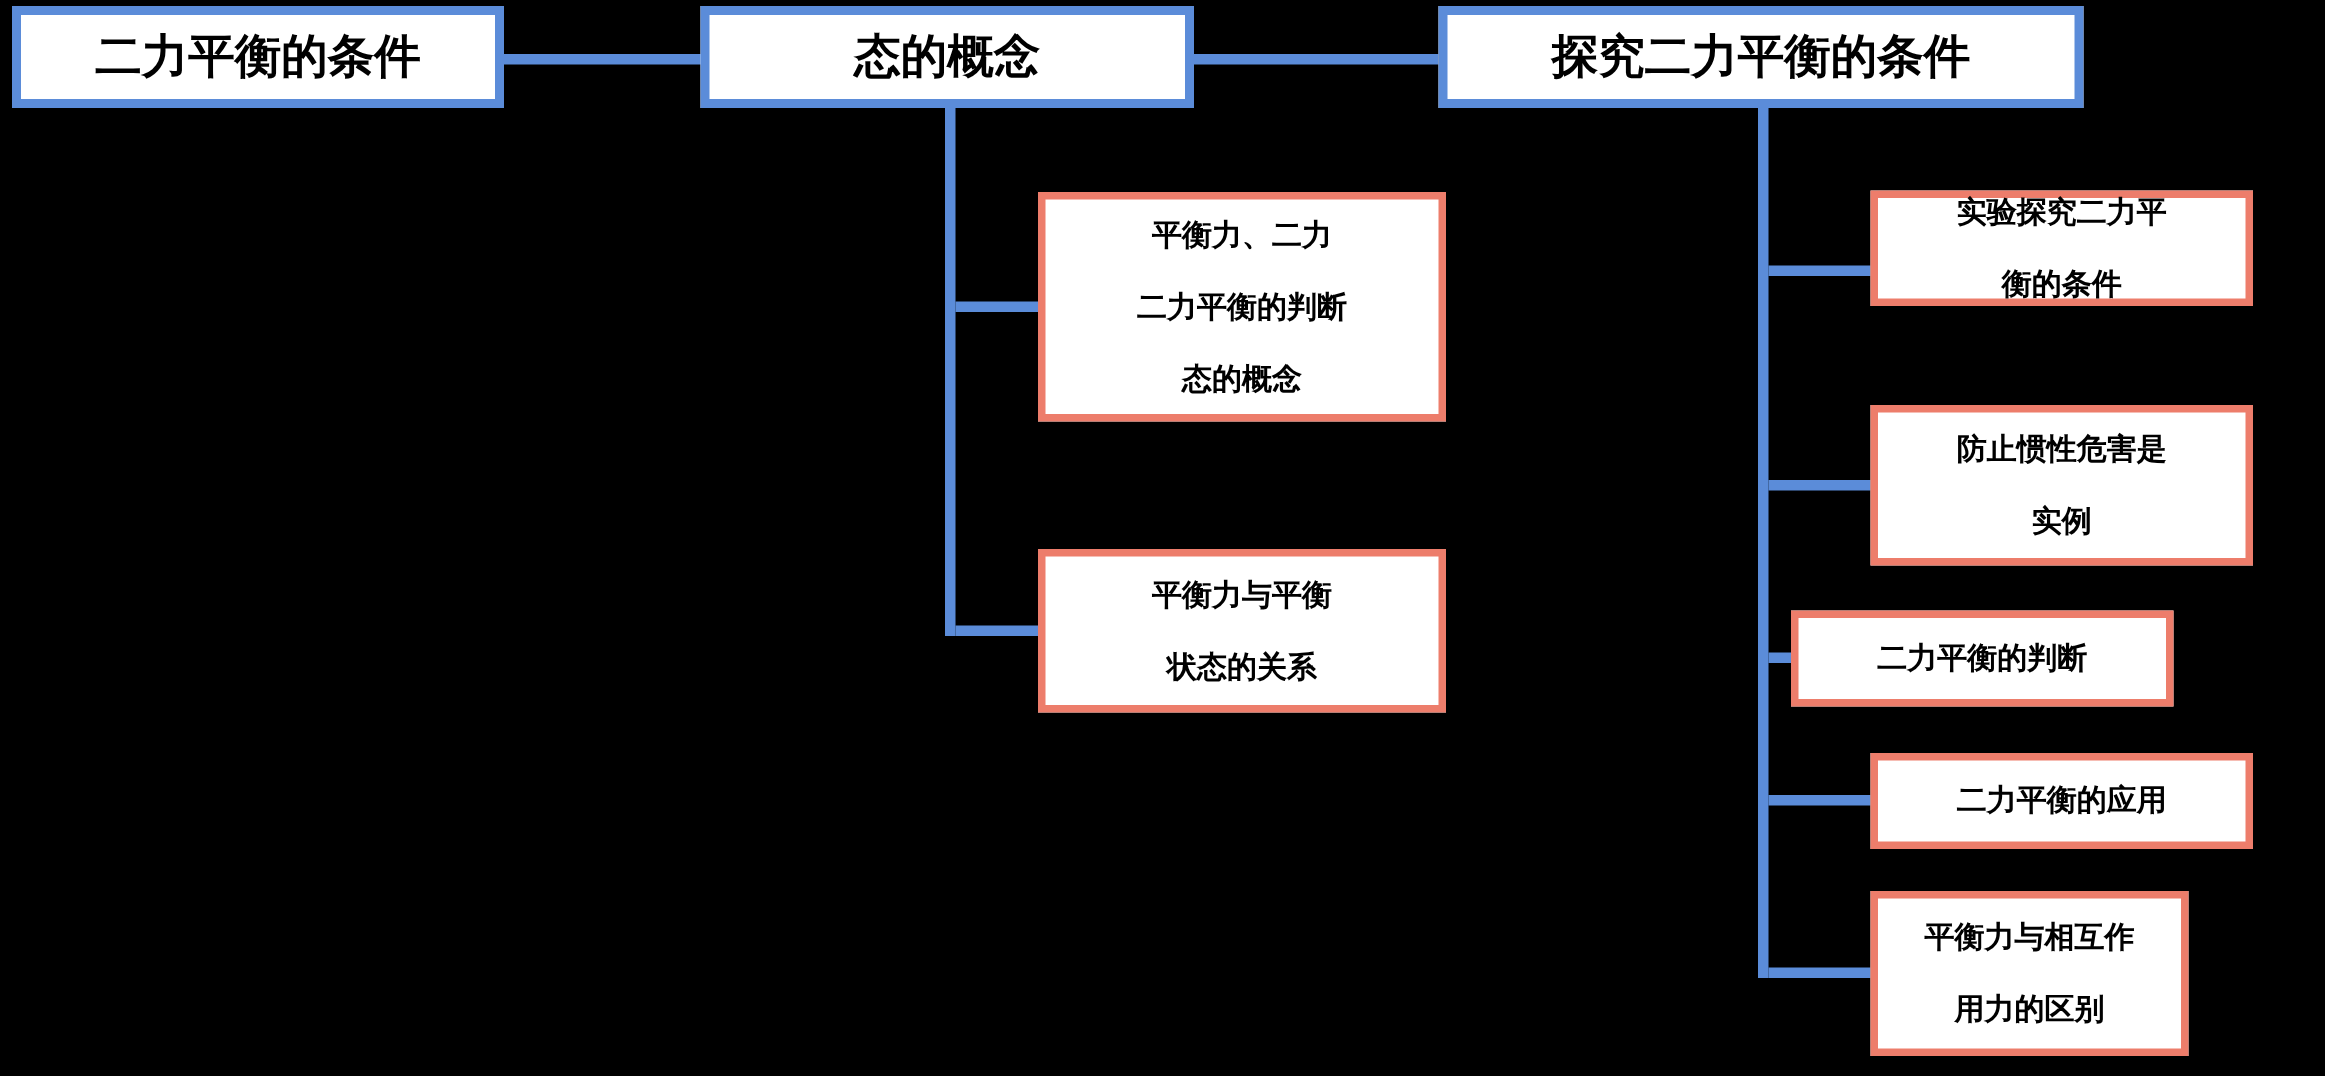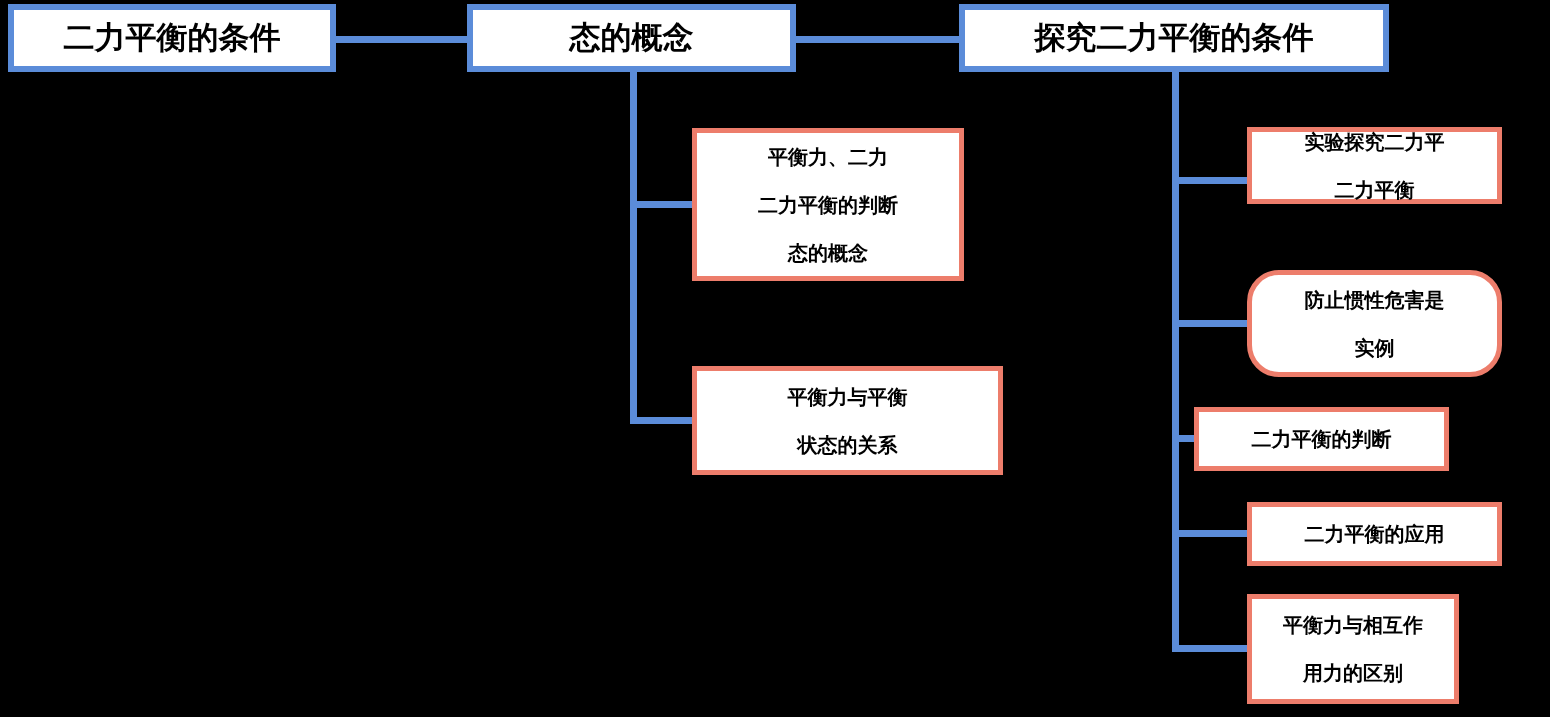--- a/index.html
+++ b/index.html
@@ -43,23 +43,23 @@
     align-items: center; justify-content: center;
     text-align: center;
     font-weight: 700;
   }
   .topic { border: 6px solid var(--blue); font-size: 31px; }
   .sub   { border: 5px solid var(--red);  font-size: 20px; line-height: 48px; }
   #box-left  { left: 8px;   top: 4px; width: 328px; height: 68px; }
   #box-root  { left: 467px; top: 4px; width: 329px; height: 68px; }
   #box-right { left: 959px; top: 4px; width: 430px; height: 68px; }
   #m1 { left: 692px;  top: 128px; width: 272px; height: 153px; }
-  #m2 { left: 692px;  top: 366px; width: 311px; height: 109px; }
+  #m2 { left: 692px;  top: 366px; width: 272px; height: 109px; }
   #r1 { left: 1247px; top: 127px; width: 255px; height: 77px; }
-  #r2 { left: 1247px; top: 270px; width: 255px; height: 107px; border-radius: 32px; }
+  #r2 { left: 1247px; top: 270px; width: 255px; height: 107px; }
   #r3 { left: 1194px; top: 407px; width: 255px; height: 64px; }
   #r4 { left: 1247px; top: 502px; width: 255px; height: 64px; }
   #r5 { left: 1247px; top: 594px; width: 212px; height: 110px; }
 </style>
 </head>
 <body>
 
 <div class="canvas">
 
   <div class="line" id="ln-left-root"></div>
@@ -89,21 +89,21 @@
     <div>二力平衡的判断</div>
     <div>态的概念</div>
   </div>
   <div class="node sub" id="m2">
     <div>平衡力与平衡</div>
     <div>状态的关系</div>
   </div>
 
   <div class="node sub" id="r1">
     <div>实验探究二力平</div>
-    <div>二力平衡</div>
+    <div>衡的条件</div>
   </div>
   <div class="node sub" id="r2">
     <div>防止惯性危害是</div>
     <div>实例</div>
   </div>
   <div class="node sub" id="r3">
     <div>二力平衡的判断</div>
   </div>
   <div class="node sub" id="r4">
     <div>二力平衡的应用</div>

